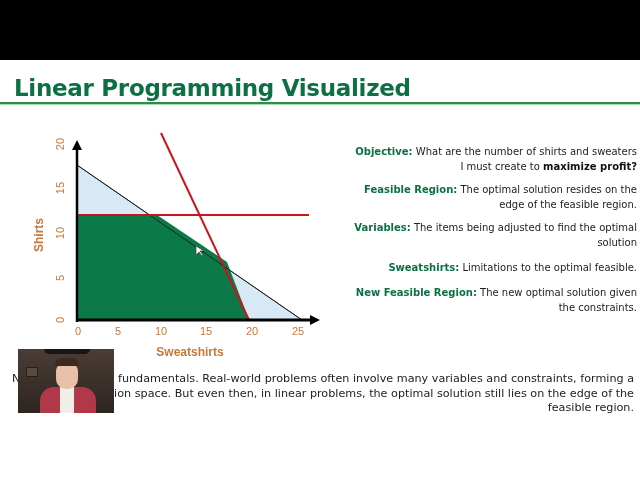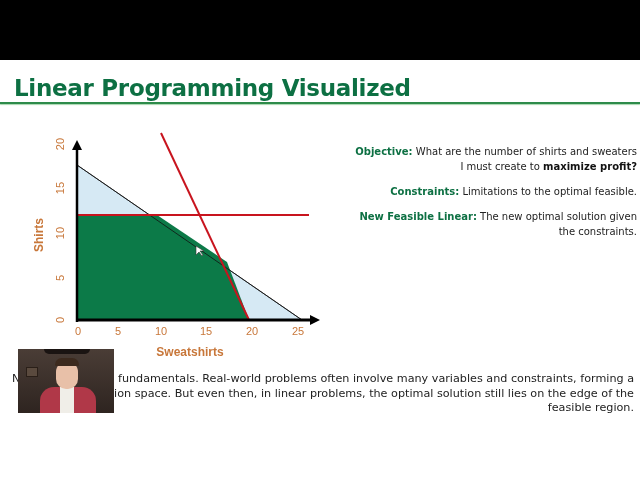--- a/index.html
+++ b/index.html
@@ -67,25 +67,31 @@
     <text transform="translate(43,175) rotate(-90)" text-anchor="middle" font-family="Liberation Sans, sans-serif" font-size="12" font-weight="bold" fill="#c8773a">Shirts</text>
     <text x="190" y="296" text-anchor="middle" font-family="Liberation Sans, sans-serif" font-size="12" font-weight="bold" fill="#c8773a">Sweatshirts</text>
 
     <polygon points="196,186 196,195 199,192 202,196 203,195 200,191 204,191" fill="#fff" stroke="#333" stroke-width="0.6"></polygon>
   </svg>
 
   <div class="panel">
     <div class="item">
       <span class="k">Objective:</span><span> What are the number of shirts and sweaters I must create to </span><b class="em">maximize profit?</b>
     </div>
-    <div class="item gap">
-      <span class="k">Constraints:</span><span> Limitations to the optimal feasible.</span>
+    <div class="item">
+      <span class="k">Feasible Region:</span><span> The optimal solution resides on the edge of the feasible region.</span>
+    </div>
+    <div class="item">
+      <span class="k">Variables:</span><span> The items being adjusted to find the optimal solution</span>
     </div>
     <div class="item gap">
-      <span class="k">New Feasible Linear:</span><span> The new optimal solution given the constraints.</span>
+      <span class="k">Sweatshirts:</span><span> Limitations to the optimal feasible.</span>
+    </div>
+    <div class="item gap">
+      <span class="k">New Feasible Region:</span><span> The new optimal solution given the constraints.</span>
     </div>
   </div>
 
   <div class="bottom">Now these are the fundamentals. Real-world problems often involve many variables and constraints, forming a complex decision space. But even then, in linear problems, the optimal solution still lies on the edge of the feasible region.</div>
 
   <div class="webcam">
     <div class="wall"></div>
     <div class="fan"></div>
     <div class="frame"></div>
     <div class="jacket"></div>

